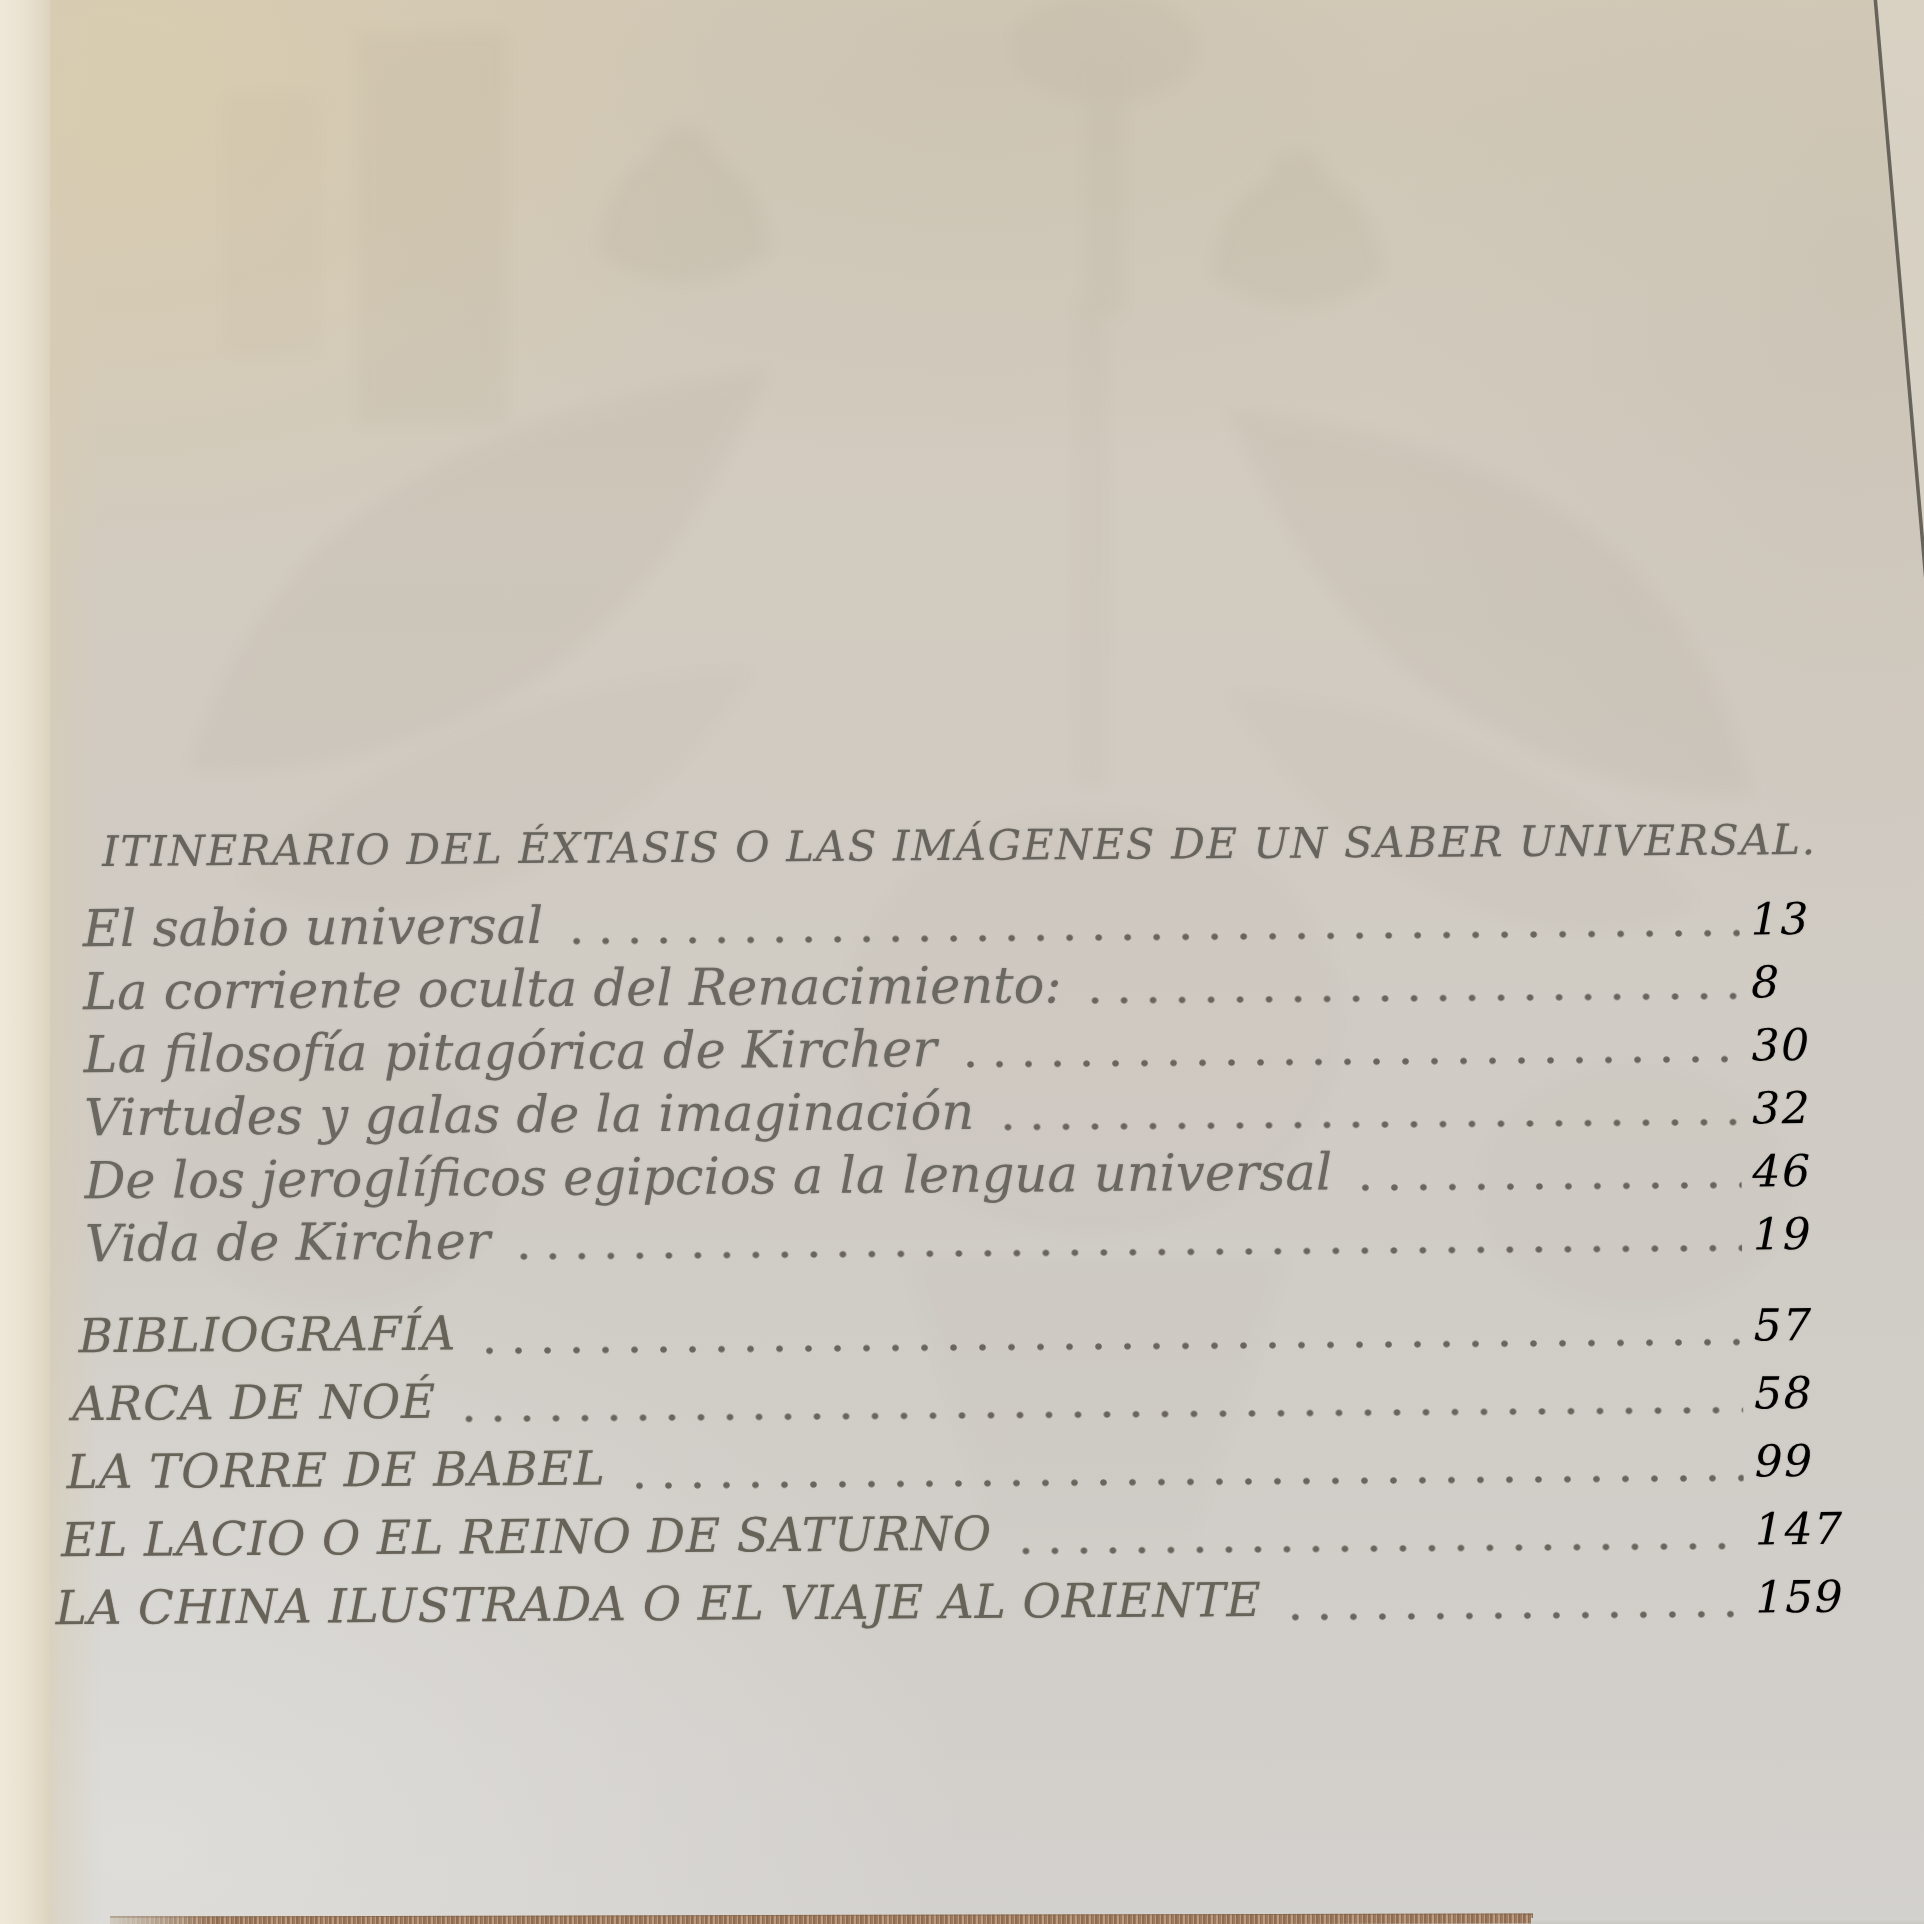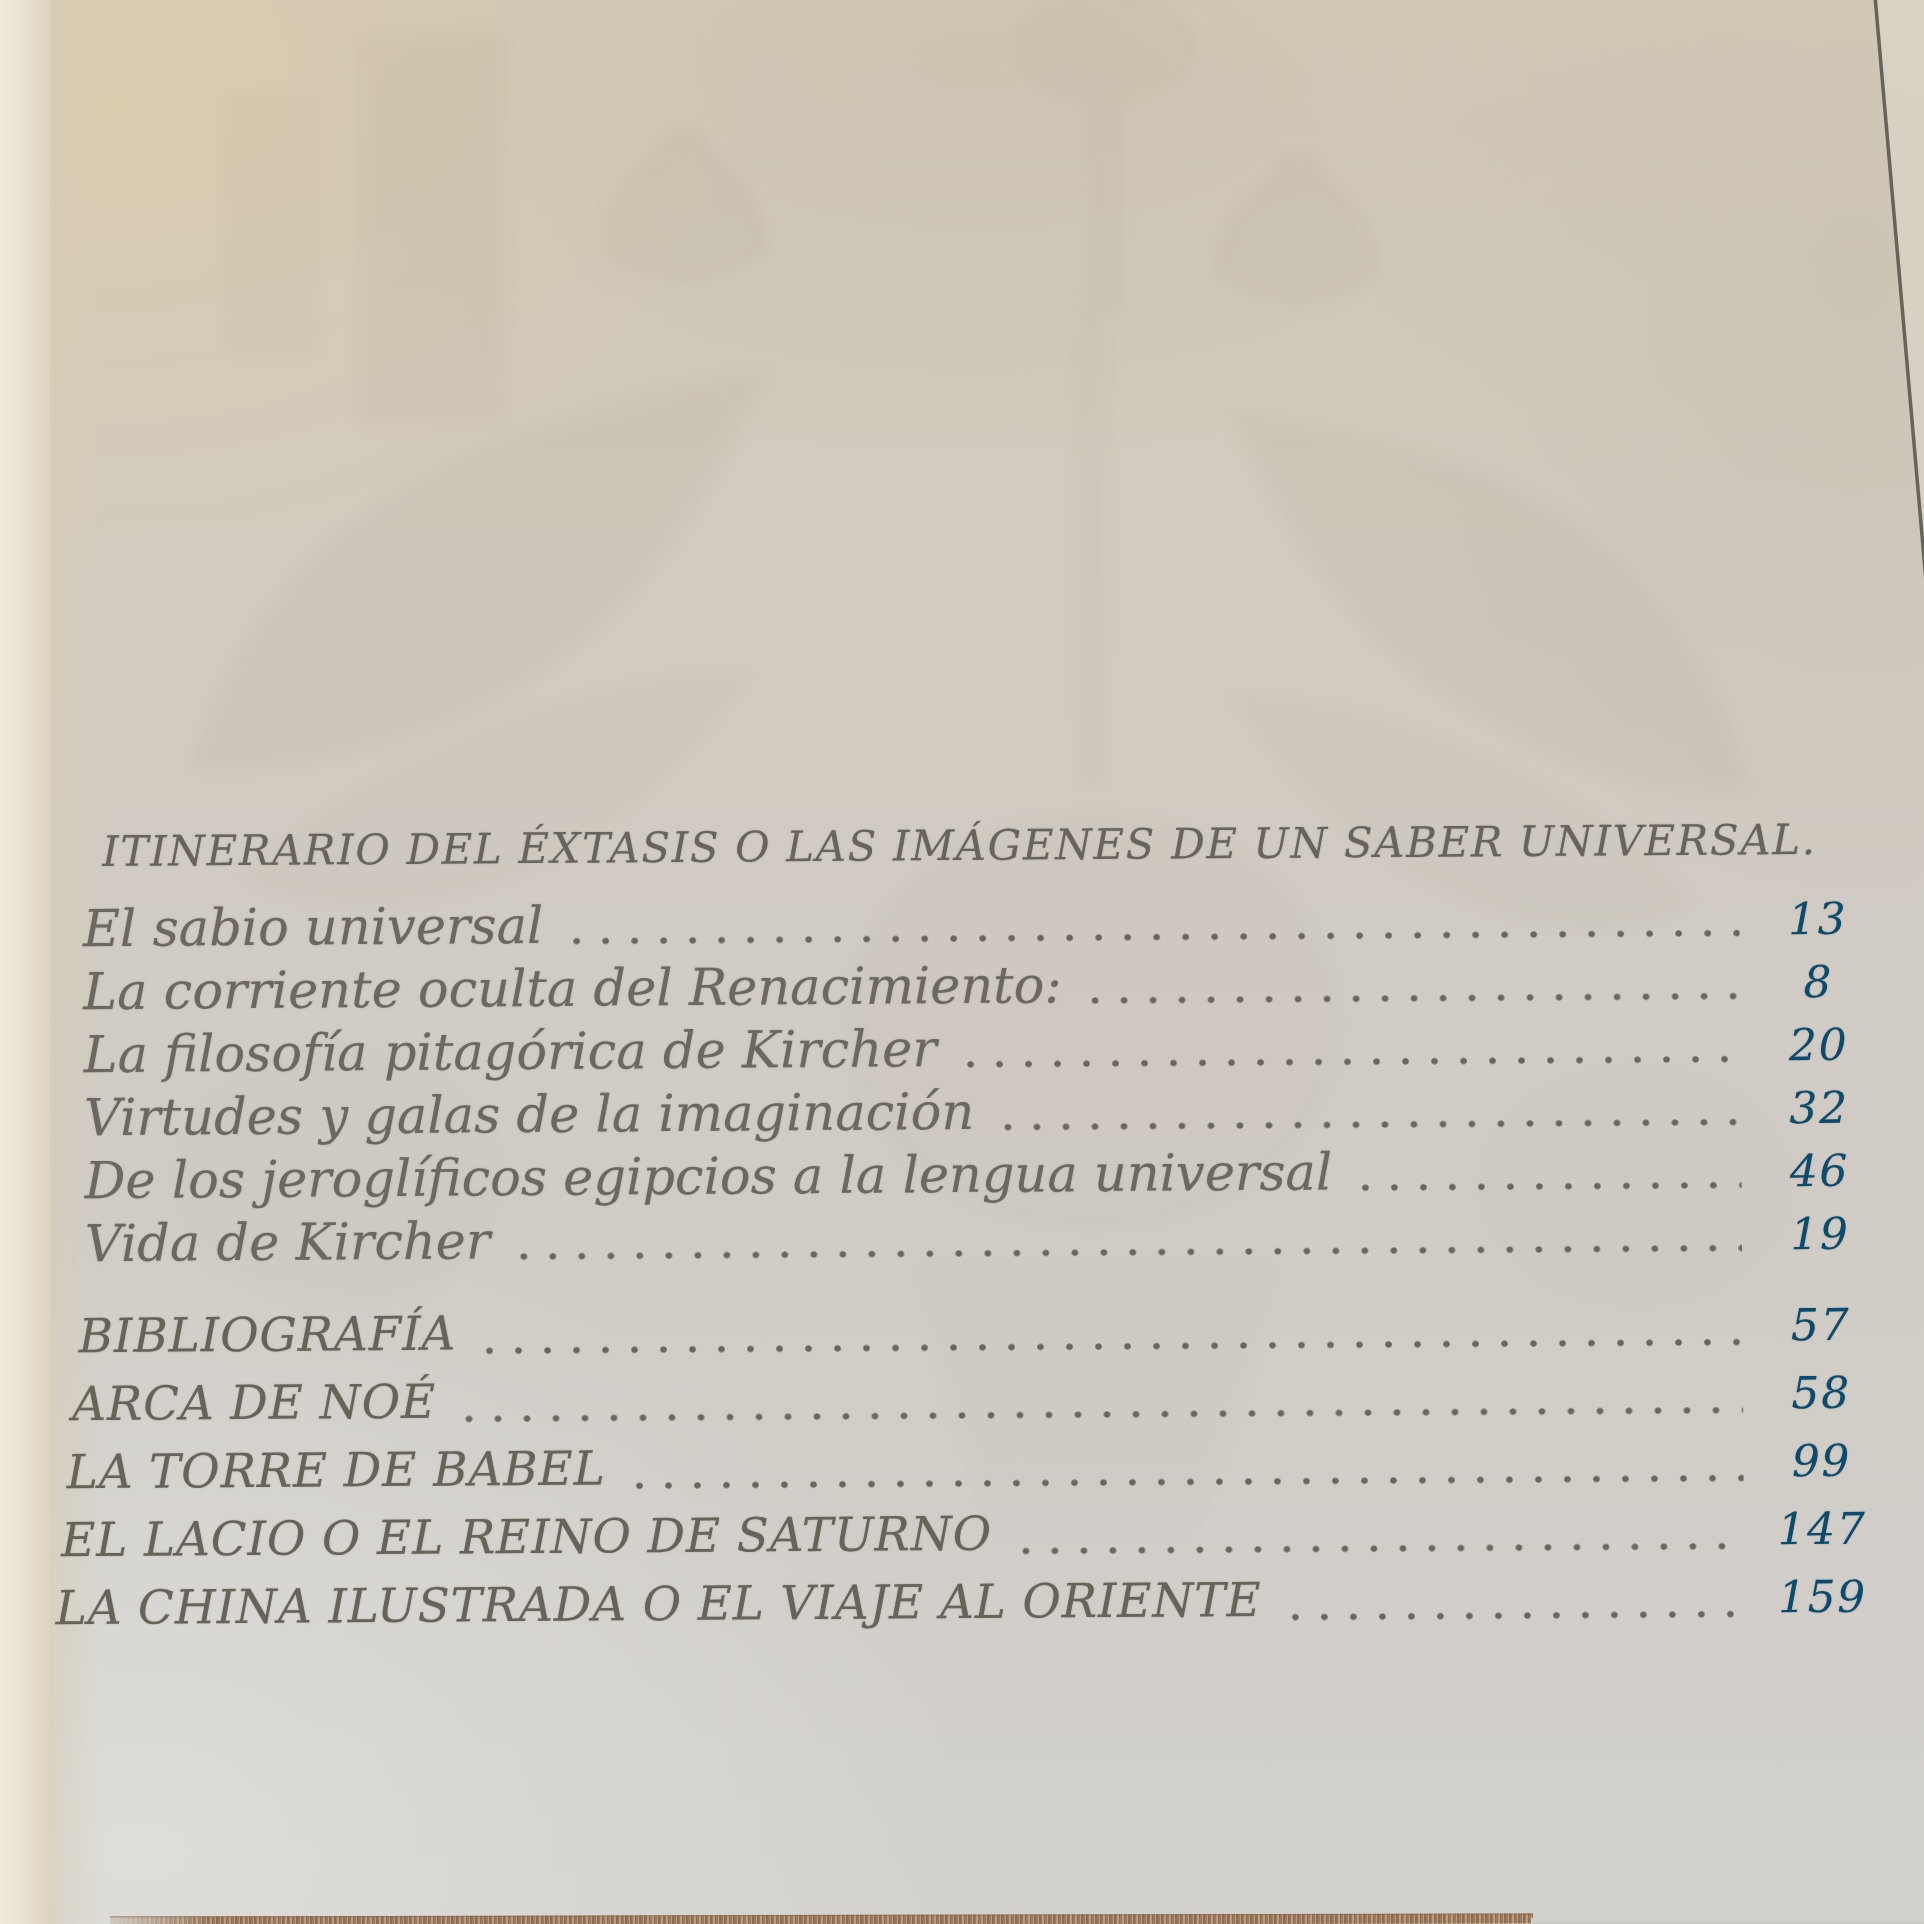--- a/index.html
+++ b/index.html
@@ -66,22 +66,22 @@
   .sections .row:nth-of-type(4){margin-left:56px;}
   .sections .row:nth-of-type(5){margin-left:50px;}
   .title{white-space:nowrap;}
   .leader{
     flex:1;align-self:stretch;margin:0 11px 0 12.6px;
     background-image:radial-gradient(circle, rgba(100,96,88,0.95) 2.8px, rgba(100,96,88,0) 3.8px);
     background-size:29px 9.4px;background-repeat:repeat-x;
     background-position:6.3px 41px;
   }
   .pagenum{
-    width:134px;text-align:center;font-style:italic;font-size:44px;
-    letter-spacing:1.6px;color:#0c4a6e;white-space:nowrap;
+    width:134px;text-align:left;font-style:italic;font-size:44px;
+    letter-spacing:1.6px;color:#000000;white-space:nowrap;
   }
 </style>
 </head>
 <body>
 
 <div class="paper"></div>
 
 <svg class="ghost" width="1925" height="1925" viewBox="0 0 2448 2448">
   <defs>
       <filter id="b" x="-20%" y="-20%" width="140%" height="140%">
@@ -128,21 +128,21 @@
 
       <div class="row">
         <span class="title">La corriente oculta del Renacimiento:</span>
         <span class="leader"></span>
         <span class="pagenum">8</span>
       </div>
 
       <div class="row">
         <span class="title">La filosofía pitagórica de Kircher</span>
         <span class="leader"></span>
-        <span class="pagenum">20</span>
+        <span class="pagenum">30</span>
       </div>
 
       <div class="row">
         <span class="title">Virtudes y galas de la imaginación</span>
         <span class="leader"></span>
         <span class="pagenum">32</span>
       </div>
 
       <div class="row">
         <span class="title">De los jeroglíficos egipcios a la lengua universal</span>

